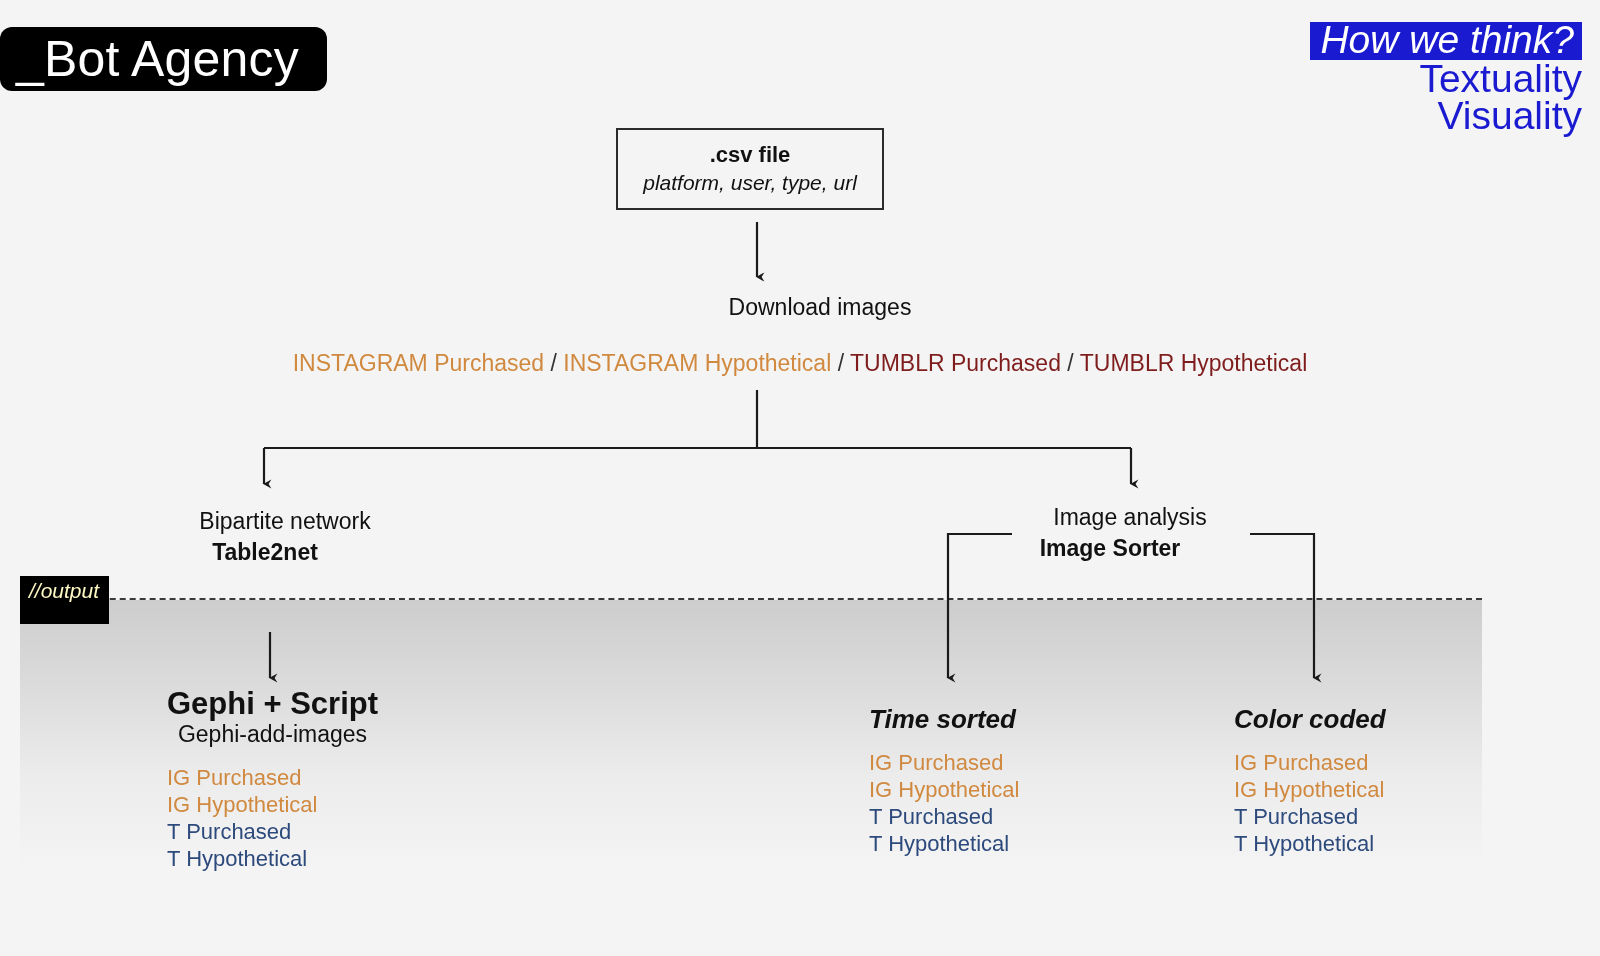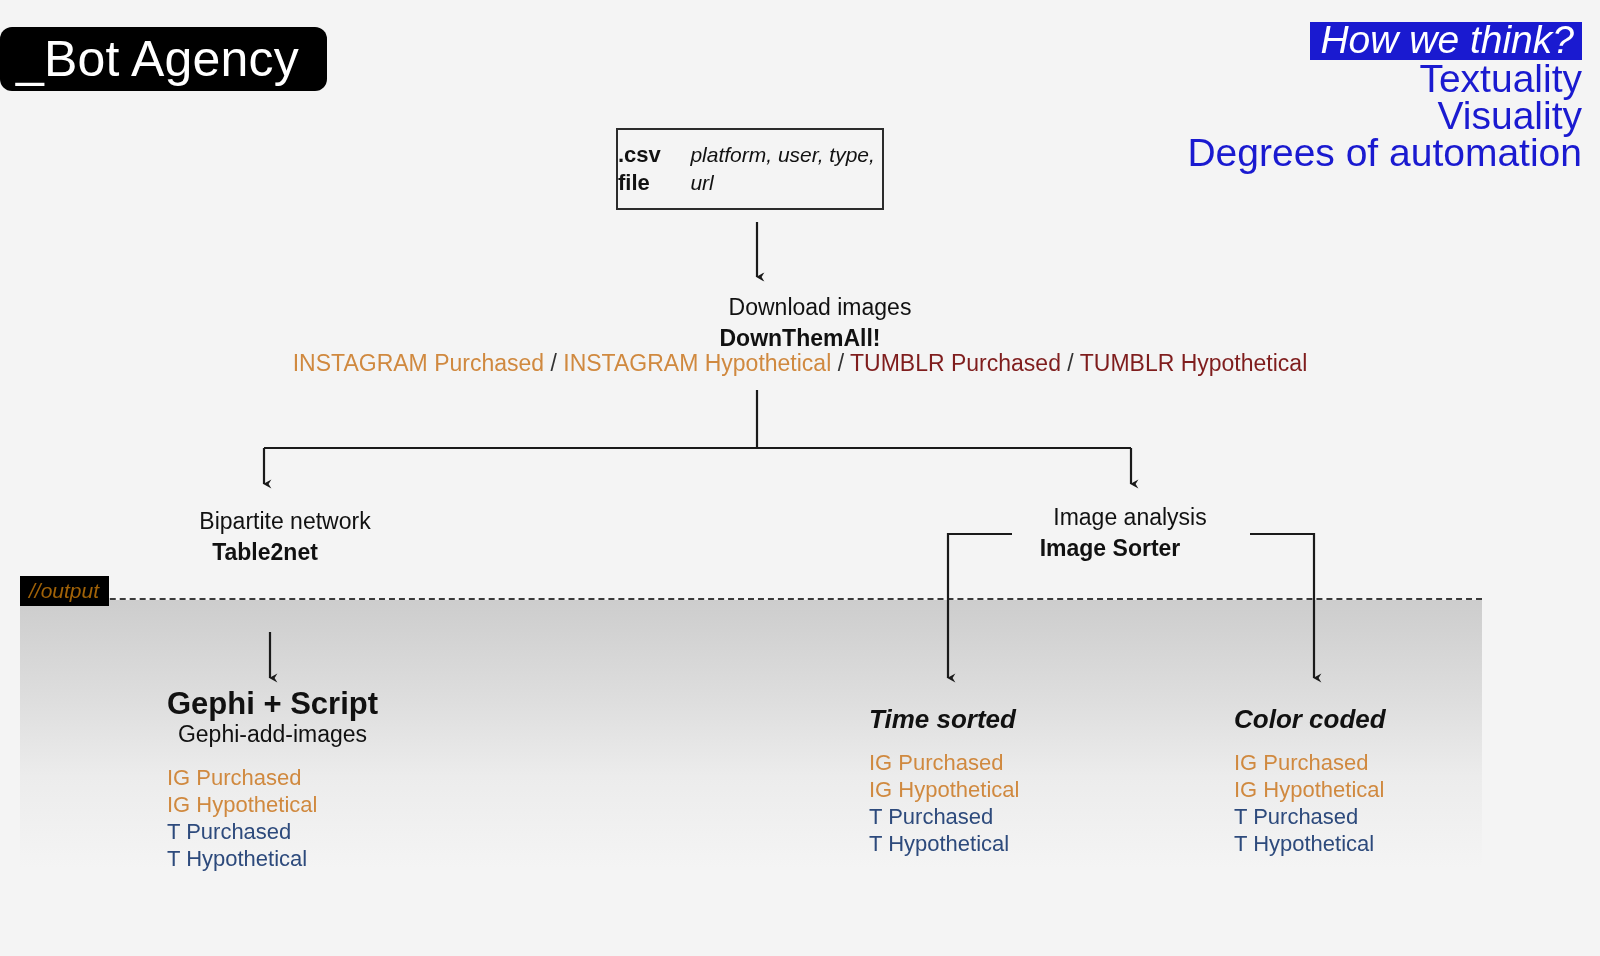--- a/index.html
+++ b/index.html
@@ -59,21 +59,21 @@
   #csv-box {
     position: absolute;
     left: 616px;
     top: 128px;
     width: 268px;
     height: 82px;
     border: 2px solid #2b2b2b;
     background: #f4f4f4;
     box-sizing: border-box;
     display: flex;
-    flex-direction: row;
+    flex-direction: column;
     align-items: center;
     justify-content: center;
   }
   #csv-box .csv-title {
     font-size: 22px;
     font-weight: bold;
     line-height: 28px;
   }
   #csv-box .csv-fields {
     font-size: 21px;
@@ -133,24 +133,24 @@
     left: 20px;
     top: 598px;
     width: 1462px;
     height: 0;
     border-top: 2px dashed #3a3a3a;
   }
   #output-badge {
     position: absolute;
     left: 20px;
     top: 576px;
-    height: 30px;
+    height: 48px;
     padding: 0 10px 0 9px;
     background: #000000;
-    color: #a16207;
+    color: #fef9c3;
     font-size: 21px;
     font-style: italic;
     line-height: 30px;
     white-space: nowrap;
   }
 
   
   .out-block {
     position: absolute;
     white-space: nowrap;
@@ -199,21 +199,20 @@
 <body>
 
 <div id="title-badge">_Bot Agency</div>
 
 <div id="nav">
   <div>
     <span class="nav-item active">How we think?</span>
   </div>
   <span class="nav-item">Textuality</span>
   <span class="nav-item">Visuality</span>
-  <span class="nav-item">Degrees of automation</span>
 </div>
 
 <div id="output-panel"></div>
 <div id="output-divider"></div>
 <div id="output-badge">//output</div>
 
 <svg id="connectors" viewBox="0 0 1600 956" xmlns="http://www.w3.org/2000/svg">
   <defs>
     <marker id="arrowhead" markerWidth="11" markerHeight="11" refX="5.2" refY="8.6" orient="auto" markerUnits="userSpaceOnUse">
       <path d="M0.6,1.2 L5.2,9.4 L9.8,1.2 L5.2,4.0 Z" fill="#1a1a1a"></path>
@@ -234,21 +233,20 @@
   <path d="M1250,534 L1314,534 L1314,678" fill="none" stroke="#1a1a1a" stroke-width="2.2" marker-end="url(#arrowhead)"></path>
 </svg>
 
 <div id="csv-box">
   <div class="csv-title">.csv file</div>
   <div class="csv-fields">platform, user, type, url</div>
 </div>
 
 <div class="node-label" id="download-node">
   <span class="sub">Download images</span>
-  <span class="tool">DownThemAll!</span>
 </div>
 
 <div id="platform-row">
   <span class="plat-ig">INSTAGRAM Purchased</span>
    <span class="plat-sep">/</span>
    <span class="plat-ig">INSTAGRAM Hypothetical</span>
    <span class="plat-sep">/</span>
    <span class="plat-t">TUMBLR Purchased</span>
    <span class="plat-sep">/</span>
    <span class="plat-t">TUMBLR Hypothetical</span>

